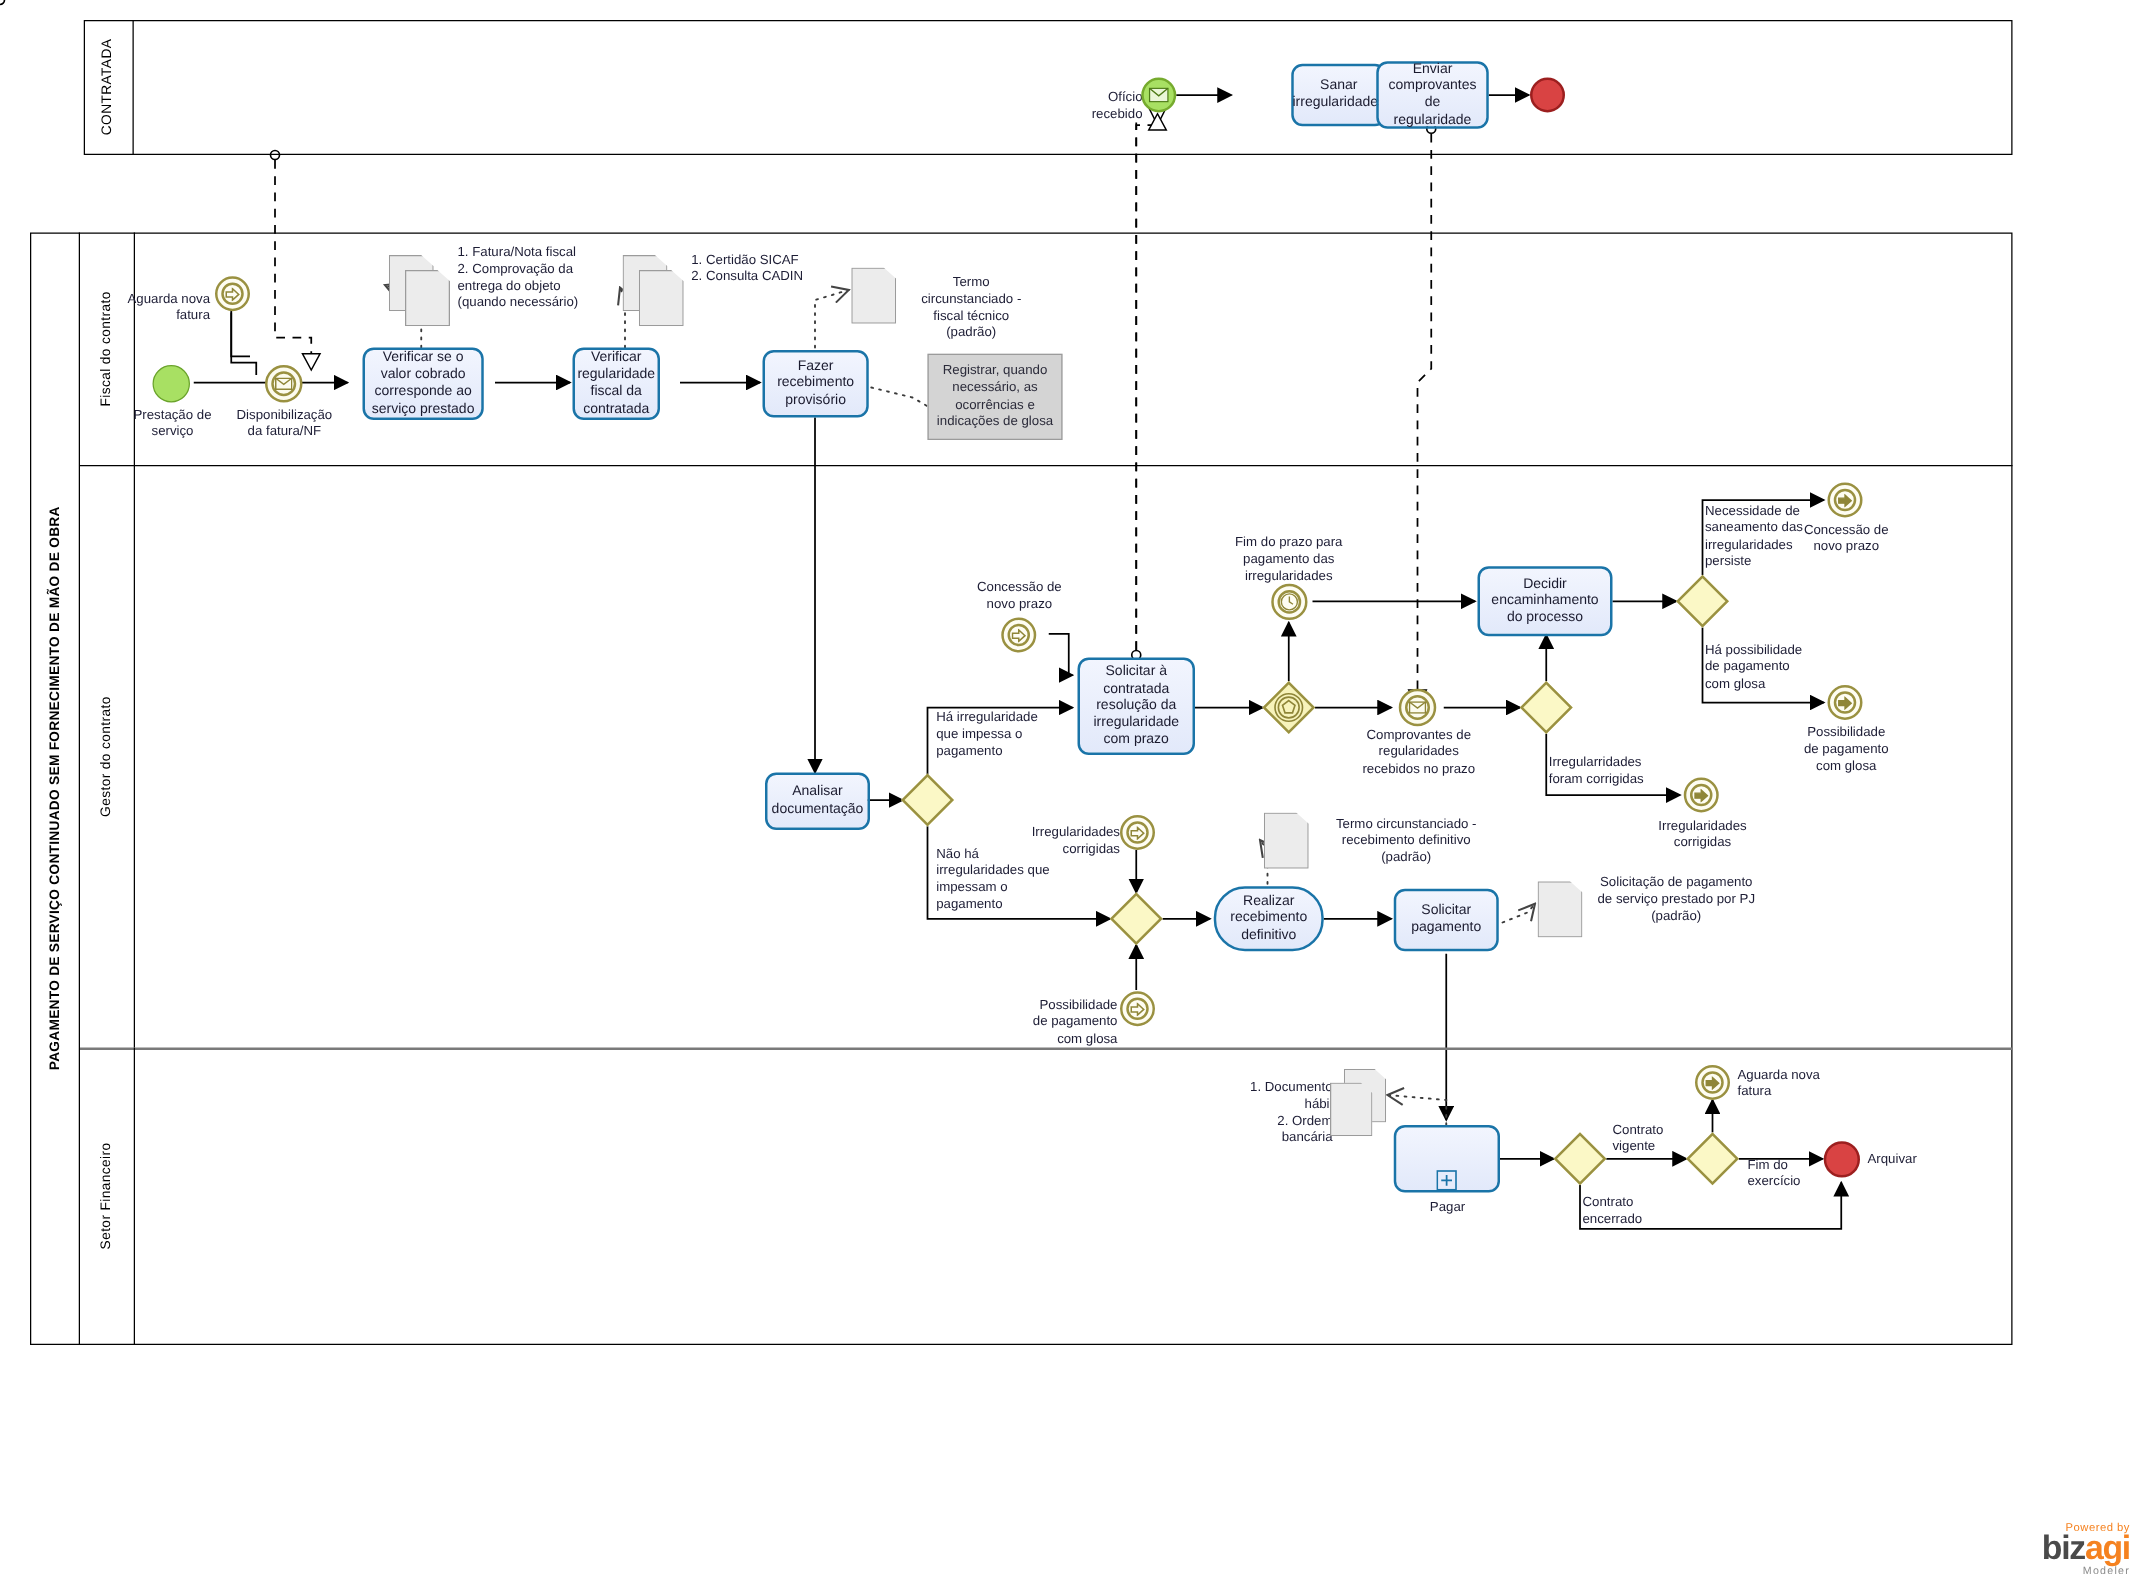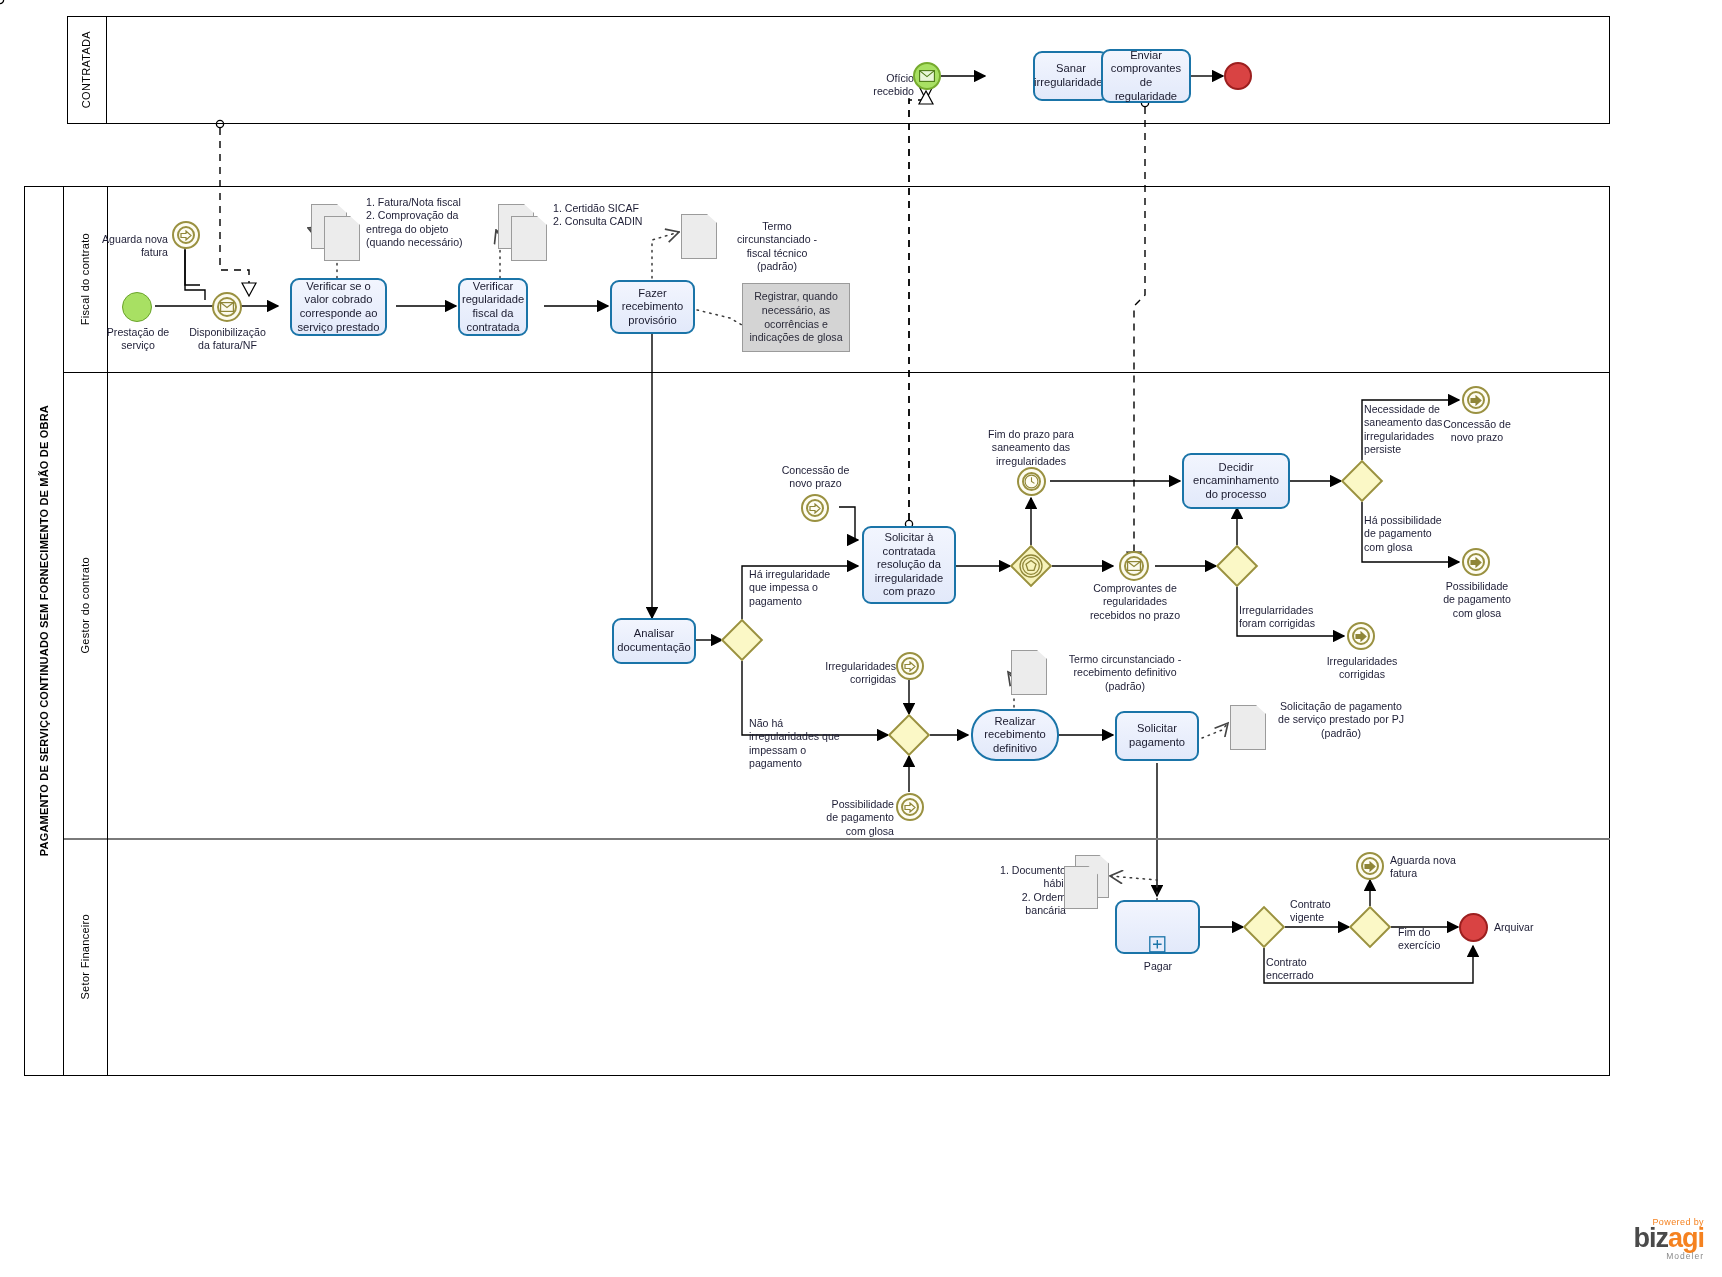--- a/index.html
+++ b/index.html
@@ -262,21 +262,21 @@
   <div class="ev ev-ring" style="left:801px;top:494px;width:28px;height:28px;">
     <div class="ev-ring2" style="left:3px;top:3px;width:18px;height:18px;"></div>
     <svg width="12" height="11" viewBox="0 0 12 11" style="position:relative;">
       <path d="M1,3.5 L6,3.5 L6,1 L11,5.5 L6,10 L6,7.5 L1,7.5 z" fill="none" stroke="#8f8638" stroke-width="1.2"></path>
     </svg>
   </div>
 
   <div class="task" style="left:862px;top:526px;width:94px;height:78px;">Solicitar à contratada resolução da irregularidade com prazo</div>
 
   <div class="lbl" style="left:970px;top:428px;width:122px;">Fim do prazo para
-saneamento das
+pagamento das
 irregularidades</div>
   <div class="ev ev-ring" style="left:1017px;top:467px;width:29px;height:29px;">
     <div class="ev-ring2" style="left:3px;top:3px;width:19px;height:19px;"></div>
     <svg width="15" height="15" viewBox="0 0 15 15" style="position:relative;">
       <circle cx="7.5" cy="7.5" r="6.4" fill="none" stroke="#8f8638" stroke-width="1.1"></circle>
       <path d="M7.5,3.2 L7.5,7.5 L10.4,9.4" fill="none" stroke="#8f8638" stroke-width="1.1"></path>
     </svg>
   </div>
 
   <div class="gw gw-ev" style="left:1016px;top:551px;width:30px;height:30px;">
@@ -343,21 +343,21 @@
 corrigidas</div>
 
   <div class="task" style="left:612px;top:618px;width:84px;height:46px;white-space:pre-line;">Analisar
 documentação</div>
 
   <div class="gw" style="left:727px;top:625px;width:30px;height:30px;"></div>
 
   <div class="lbl l" style="left:749px;top:568px;width:104px;">Há irregularidade
 que impessa o
 pagamento</div>
-  <div class="lbl l" style="left:749px;top:677px;width:112px;margin-top:40px;">Não há
+  <div class="lbl l" style="left:749px;top:677px;width:112px;">Não há
 irregularidades que
 impessam o
 pagamento</div>
 
   <div class="lbl r" style="left:812px;top:648px;width:84px;text-align:right;">Irregularidades
 corrigidas</div>
   <div class="ev ev-ring" style="left:896px;top:652px;width:28px;height:28px;">
     <div class="ev-ring2" style="left:3px;top:3px;width:18px;height:18px;"></div>
     <svg width="12" height="11" viewBox="0 0 12 11" style="position:relative;">
       <path d="M1,3.5 L6,3.5 L6,1 L11,5.5 L6,10 L6,7.5 L1,7.5 z" fill="none" stroke="#8f8638" stroke-width="1.2"></path>

